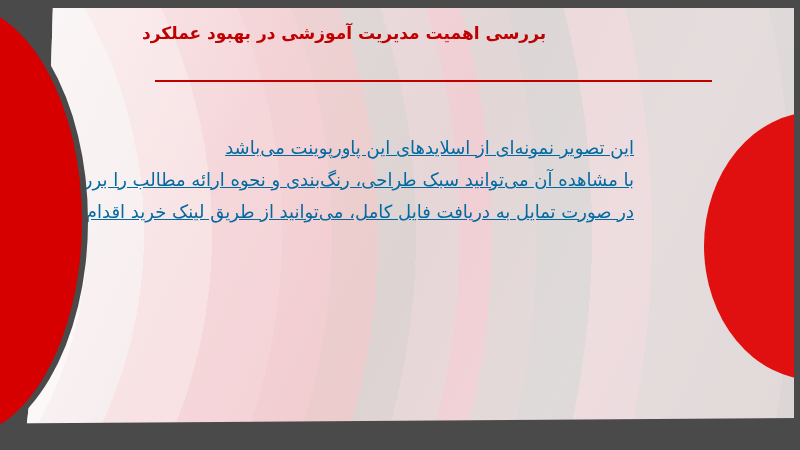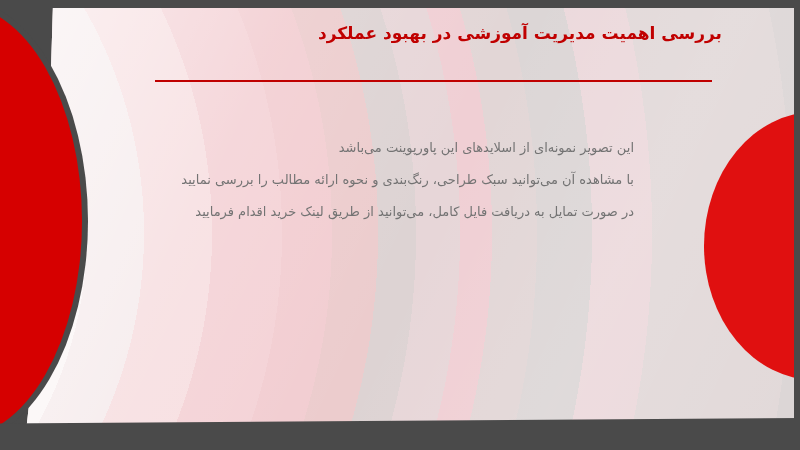--- a/index.html
+++ b/index.html
@@ -111,21 +111,21 @@
     -webkit-clip-path: polygon(0% 22%, 100% 6%, 100% 100%, 0% 100%);
     clip-path: polygon(0% 22%, 100% 6%, 100% 100%, 0% 100%);
   }
 
   
   .title-block {
     position: absolute;
     left: 120px;
     top: 14px;
     width: 580px;
-    text-align: right;
+    text-align: left;
     direction: rtl;
   }
   .title-line {
     color: #c00000;
     font-size: 17px;
     font-weight: bold;
     line-height: 22px;
     letter-spacing: 0px;
     white-space: nowrap;
   }
@@ -141,24 +141,25 @@
   
   .body-block {
     position: absolute;
     right: 160px;
     top: 124px;
     width: 470px;
     direction: rtl;
     text-align: right;
   }
   .body-line {
-    color: #737373;
-    font-size: 13px;
+    color: #0369a1;
+    font-size: 18px;
     line-height: 32px;
     white-space: nowrap;
+    text-decoration: underline;
   }
 </style>
 </head>
 <body>
 
 <div class="slide">
 
   <div class="slide-mat"></div>
 
   <div class="panel">

